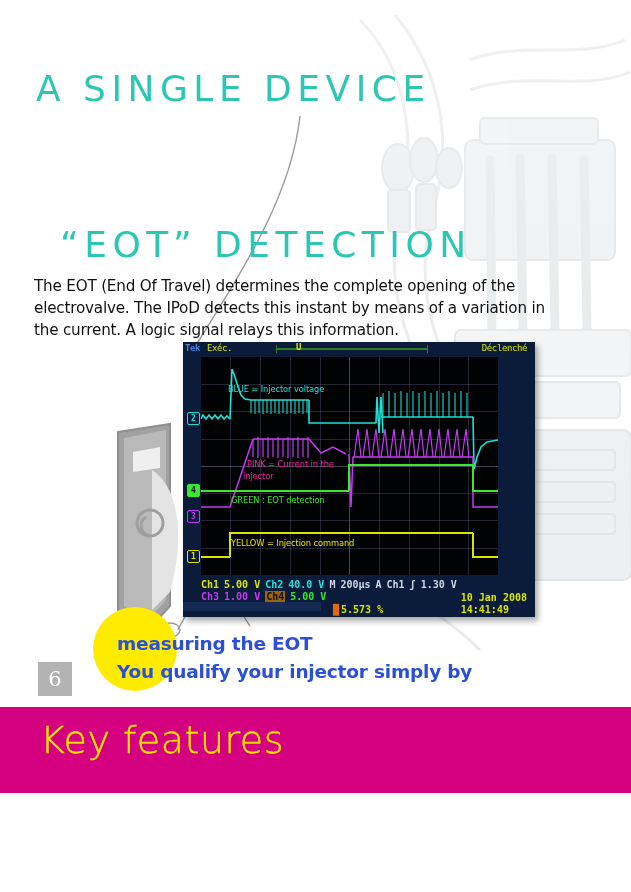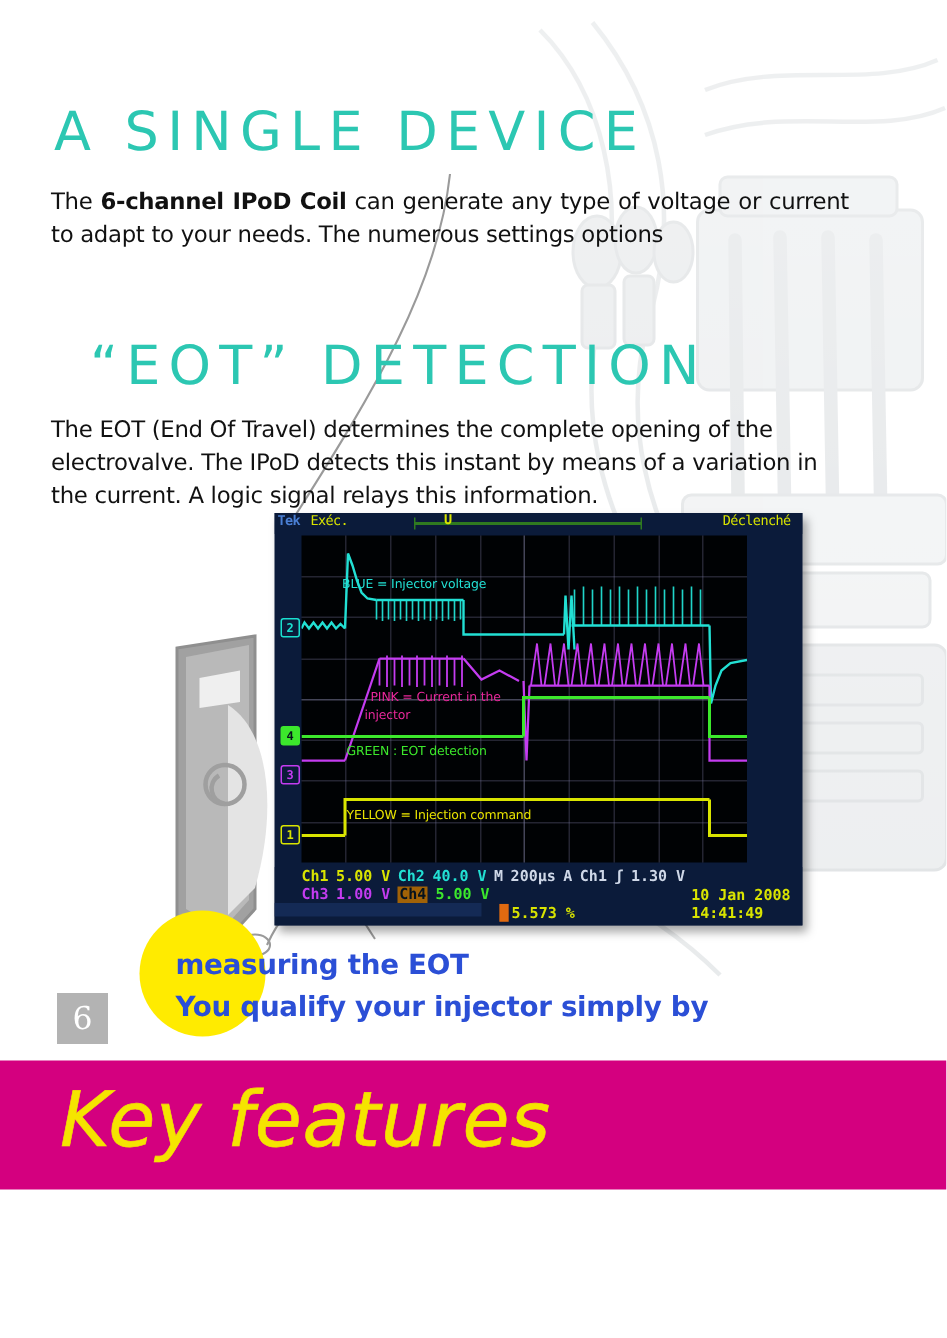--- a/index.html
+++ b/index.html
@@ -190,23 +190,22 @@
   #footer-band {
     position:absolute; left:0; top:707px;
     width:631px; height:86px;
     background:#d4007f;
   }
   #footer-title {
     position:absolute; left:40px; top:718px;
     color:#f5e400;
     font-family:"DejaVu Sans", sans-serif;
     font-weight:300;
-    font-size:51px;
+    font-size:38px;
     letter-spacing:0.5px;
-    font-style:italic;
     -webkit-text-stroke: 0.4px #f5e400;
   }
 </style>
 </head>
 <body>
 
 <div id="bg-art">
   <svg width="631" height="700" viewBox="0 0 631 700">
     <defs>
       <clipPath id="diagClip">
@@ -275,23 +274,20 @@
       <path d="M178 630 C 186 612, 198 600, 210 594"></path>
     </g>
     <ellipse cx="170" cy="630" rx="10" ry="7" fill="none" stroke="#9a9a9a" stroke-width="1.4"></ellipse>
   </svg>
 </div>
 
 <div id="page">
 
   <h1 class="h-teal" id="heading-single-device">A SINGLE DEVICE</h1>
 
-  <p class="body-par" id="par-single-device">
-    <span>The </span><b>6-channel IPoD Coil</b><span> can generate any type of voltage or current to adapt to your needs. The numerous settings options</span>
-  </p>
 
   <h1 class="h-teal" id="heading-eot-detection">“EOT” DETECTION</h1>
 
   <p class="body-par" id="par-eot">The EOT (End Of Travel) determines the complete opening of the electrovalve.  The IPoD detects this instant by means of a variation in the current. A logic signal relays this information.</p>
 
   <div id="scope">
 
     <div id="scope-topbar">
       <span class="tek">Tek</span>
       <span class="exec">Exéc.</span>

